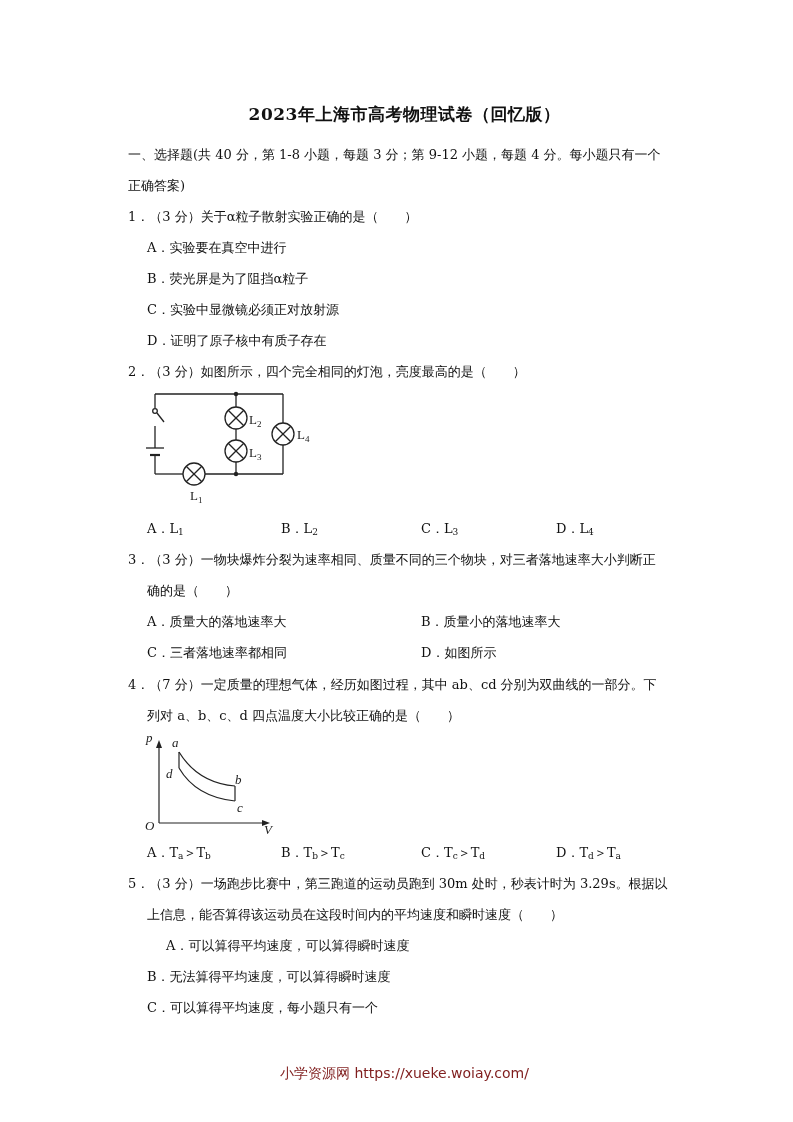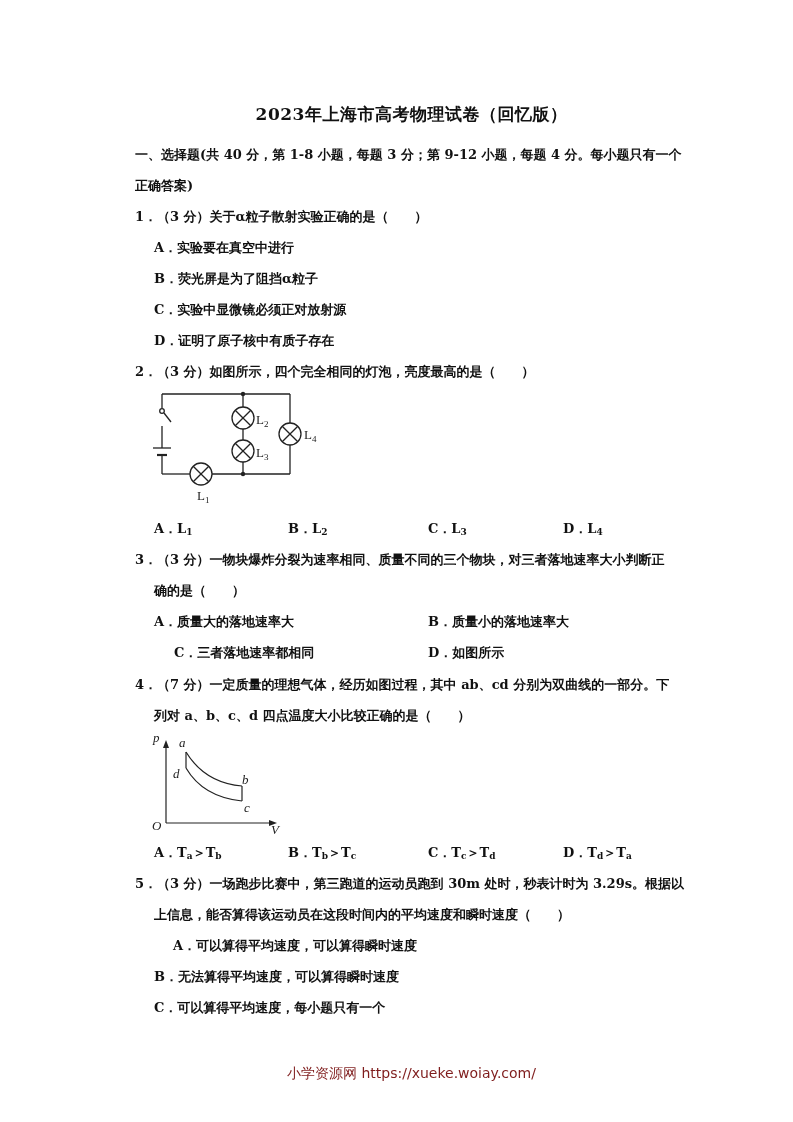--- a/index.html
+++ b/index.html
@@ -1,22 +1,22 @@
 <!DOCTYPE html>
 <html><head>
 <meta charset="utf-8">
 <style>
   html, body { margin: 0; padding: 0; background: #ffffff; }
   body { width: 793px; height: 1122px; position: relative; overflow: hidden;
          font-family: "DejaVu Serif", "Liberation Serif", serif; color: #111; }
-  .page { position: absolute; left: 15px; top: 0; width: 755px; height: 1122px; }
+  .page { position: absolute; left: 8px; top: 0; width: 755px; height: 1122px; }
   .title { position: absolute; left: 0; width: 793px; top: 103px; text-align: center;
            font-size: 17px; font-weight: bold; letter-spacing: 0.5px; }
-  .line { position: absolute; font-size: 13px; white-space: nowrap; line-height: 18px; font-weight: bold; }
-  .bold { font-weight: bold; }
+  .line { position: absolute; font-size: 13px; white-space: nowrap; line-height: 18px; }
+  .bold { font-weight: normal; }
   .sub { font-size: 9px; vertical-align: -2px; }
   .footer { position: absolute; left: 0; width: 793px; top: 1065px; text-align: center;
             font-family: "DejaVu Sans", "Liberation Sans", sans-serif; font-size: 14px; color: #7f1d1d; }
   svg text { font-family: "Liberation Serif", "DejaVu Serif", serif; }
 </style>
 </head>
 <body>
 
 <div class="page">
 
@@ -94,21 +94,21 @@
     <div class="line" style="left:273px; top:520px;"><span>B．</span><span>L</span><span class="sub">2</span></div>
     <div class="line" style="left:413px; top:520px;"><span>C．</span><span>L</span><span class="sub">3</span></div>
     <div class="line" style="left:548px; top:520px;"><span>D．</span><span>L</span><span class="sub">4</span></div>
   </div>
 
   <div>
     <div class="line" style="left:120px; top:551px;">3．（3 分）一物块爆炸分裂为速率相同、质量不同的三个物块，对三者落地速率大小判断正</div>
     <div class="line" style="left:139px; top:582px;">确的是（　　）</div>
     <div class="line" style="left:139px; top:613px;"><span>A．</span><span>质量大的落地速率大</span></div>
     <div class="line" style="left:413px; top:613px;"><span>B．</span><span>质量小的落地速率大</span></div>
-    <div class="line" style="left:139px; top:644px;margin-left:20px;"><span>C．</span><span>三者落地速率都相同</span></div>
+    <div class="line" style="left:139px; top:644px;"><span>C．</span><span>三者落地速率都相同</span></div>
     <div class="line" style="left:413px; top:644px;"><span>D．</span><span>如图所示</span></div>
   </div>
 
   <div>
     <div class="line" style="left:120px; top:676px;">4．（7 分）一定质量的理想气体，经历如图过程，其中 ab、cd 分别为双曲线的一部分。下</div>
     <div class="line" style="left:139px; top:707px;">列对 a、b、c、d 四点温度大小比较正确的是（　　）</div>
 
     <svg style="position:absolute; left:130px; top:725px;" width="150" height="115" viewBox="130 725 150 115">
       <g stroke="#222" stroke-width="1.2" fill="none">
         <line x1="151" y1="823" x2="151" y2="744"></line>

